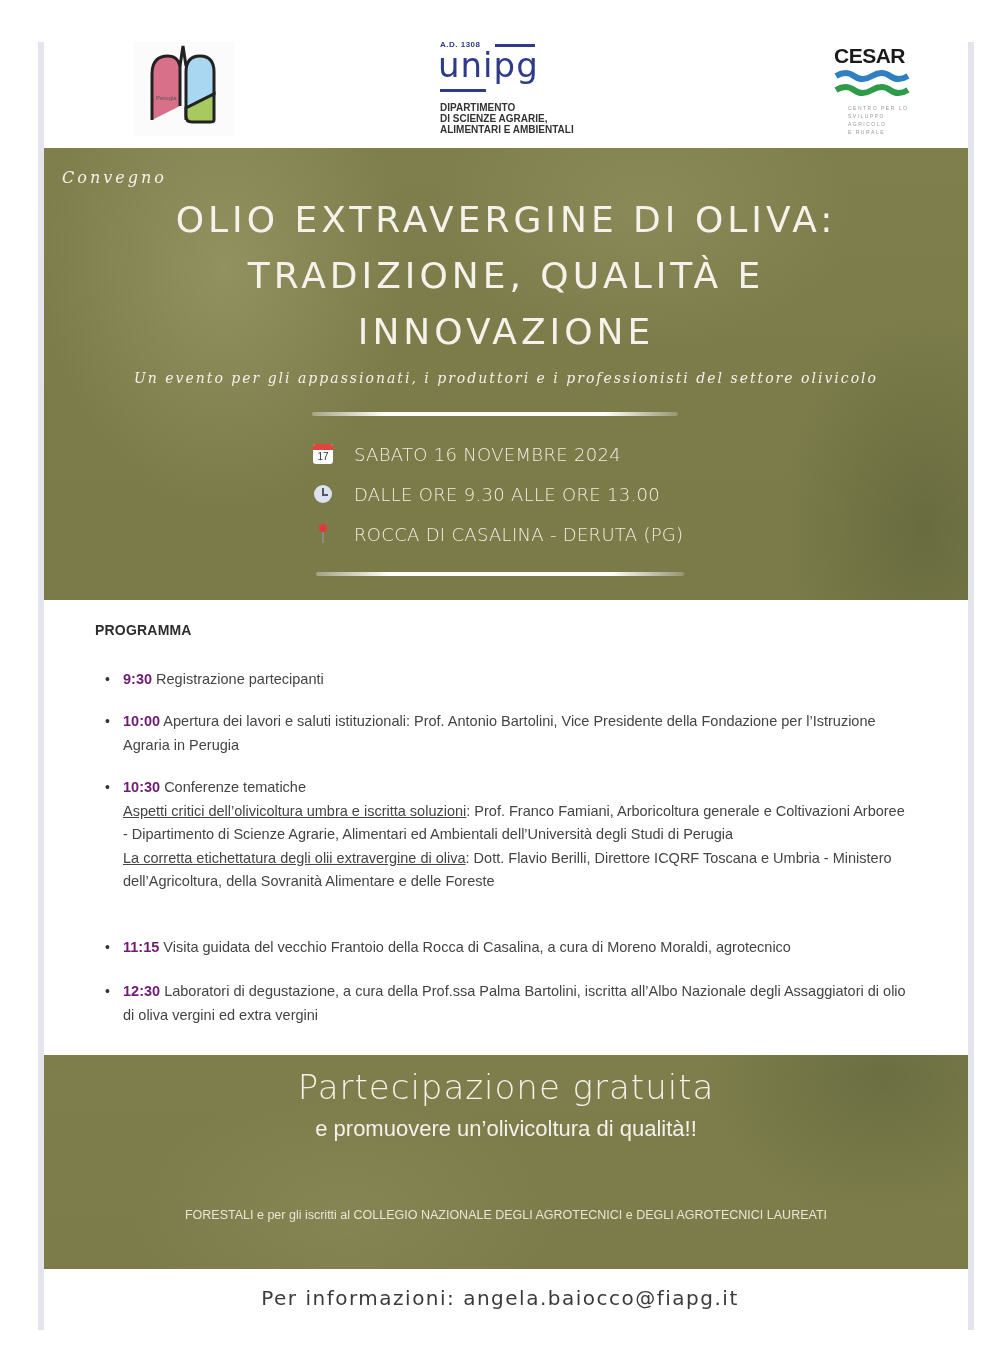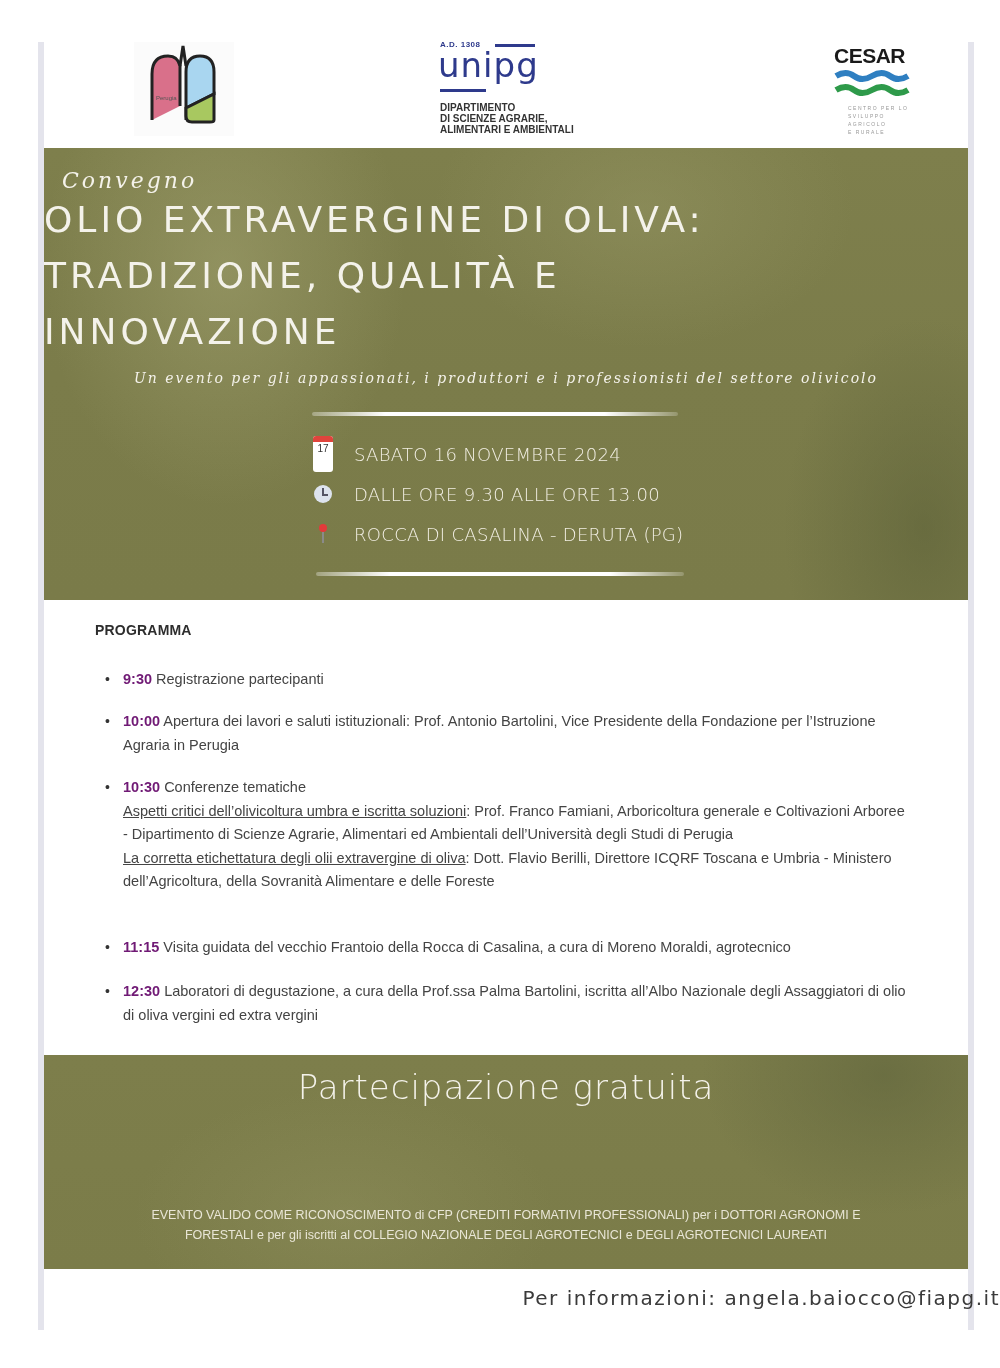--- a/index.html
+++ b/index.html
@@ -21,33 +21,33 @@
   .cesar-sub { font-size:5px; color:#999; line-height:8px; letter-spacing:1.5px; white-space:pre; margin-top:2px; margin-left:14px;}
 
   
   .hero { position:absolute; left:44px; top:148px; width:924px; height:452px;
     background:
       radial-gradient(ellipse 260px 340px at 180px 120px, rgba(170,170,120,0.45), transparent 70%),
       radial-gradient(ellipse 200px 300px at 880px 380px, rgba(90,95,55,0.55), transparent 70%),
       radial-gradient(ellipse 300px 200px at 600px 60px, rgba(160,160,110,0.35), transparent 70%),
       linear-gradient(180deg, #7e7f4c 0%, #7b7c4a 50%, #7a7b49 100%);
     color:#f4f2ea; overflow:hidden; }
-  .convegno { position:absolute; left:18px; top:20px; font-size:22px; letter-spacing:3px; font-family:"DejaVu Serif", serif; font-style:italic; }
-  .title { position:absolute; left:0; top:44px; width:924px; font-size:36px; line-height:56px; letter-spacing:4px; font-family:"DejaVu Sans", sans-serif; font-weight:normal; }
+  .convegno { position:absolute; left:18px; top:20px; font-size:16px; letter-spacing:3px; font-family:"DejaVu Serif", serif; font-style:italic; }
+  .title { position:absolute; left:0; top:44px; width:924px; text-align:center; font-size:36px; line-height:56px; letter-spacing:4px; font-family:"DejaVu Sans", sans-serif; font-weight:normal; }
   .subtitle { position:absolute; left:0; top:222px; width:924px; text-align:center; font-size:14px; letter-spacing:2px; font-family:"DejaVu Serif", serif; font-style:italic; }
   .brush { position:absolute; height:4px; background:linear-gradient(90deg, rgba(255,255,255,0.3), #fff 20%, #fff 80%, rgba(255,255,255,0.2)); border-radius:2px; }
   .brush1 { left:268px; top:264px; width:366px; }
   .brush2 { left:272px; top:424px; width:368px; }
   .info-row { position:absolute; left:268px; height:28px; display:flex; align-items:center; }
   .info-row .ico { width:22px; height:22px; margin-right:20px; display:flex; align-items:center; justify-content:center; }
   .info-row .txt { font-size:18px; letter-spacing:0.3px; color:#f2efe4; font-family:"DejaVu Sans", sans-serif; font-weight:300; }
   .row-date { top:292px; }
   .row-time { top:332px; }
   .row-place { top:372px; }
-  .cal { width:20px; height:36px; background:#fff; border-radius:3px; position:relative; overflow:hidden; }
+  .cal { width:20px; height:20px; background:#fff; border-radius:3px; position:relative; overflow:hidden; }
   .cal .top { position:absolute; left:0; top:0; width:20px; height:6px; background:#e0443c; }
   .cal .num { position:absolute; left:0; top:6px; width:20px; text-align:center; font-size:10px; color:#333; line-height:13px; }
   .clock { width:18px; height:18px; border-radius:50%; background:#dde3ee; position:relative; }
   .clock::before { content:""; position:absolute; left:8px; top:3px; width:2px; height:7px; background:#556; }
   .clock::after { content:""; position:absolute; left:8px; top:9px; width:6px; height:2px; background:#556; }
   .pin { width:10px; height:20px; position:relative; }
   .pin::before { content:""; position:absolute; left:1px; top:0; width:8px; height:8px; border-radius:50%; background:#e23a3a; }
   .pin::after { content:""; position:absolute; left:4px; top:8px; width:2px; height:11px; background:#8a8a8a; }
 
   
@@ -64,21 +64,21 @@
   .band { position:absolute; left:44px; top:1055px; width:924px; height:214px;
     background:
       radial-gradient(ellipse 260px 200px at 840px 20px, rgba(95,100,60,0.6), transparent 70%),
       radial-gradient(ellipse 300px 180px at 300px 160px, rgba(150,150,100,0.35), transparent 70%),
       linear-gradient(180deg, #7d7e4b, #7b7c49);
     color:#f4f2ea; text-align:center; }
   .band .free { position:absolute; top:12px; left:0; width:924px; font-size:34px; letter-spacing:1px; font-family:"DejaVu Sans", sans-serif; font-weight:300; }
   .band .join { position:absolute; top:60px; left:0; width:924px; font-size:22px; line-height:28px; font-family:"Liberation Sans", sans-serif; }
   .band .cfp { position:absolute; top:150px; left:0; width:924px; font-size:12.5px; line-height:20px; color:#e9e6d6; font-family:"Liberation Sans", sans-serif; }
 
-  .contact { position:absolute; left:0; top:1286px; width:1000px; text-align:right; font-size:20px; color:#3a3a3a; letter-spacing:1.5px; font-family:"DejaVu Sans", sans-serif; }
+  .contact { position:absolute; left:0; top:1286px; width:1000px; text-align:center; font-size:20px; color:#3a3a3a; letter-spacing:1.5px; font-family:"DejaVu Sans", sans-serif; }
 </style>
 </head>
 <body>
 
 <div class="page-edge-left"></div>
 <div class="page-edge-right"></div>
 <div class="sheet"></div>
 
 <div class="logo-fiapg">
   <svg width="100" height="94" viewBox="0 0 100 94">
@@ -170,20 +170,20 @@
     <li class="it5">
       <b>12:30</b>
       <span>Laboratori di degustazione, a cura della Prof.ssa Palma Bartolini, iscritta all’Albo Nazionale degli Assaggiatori di olio di oliva vergini ed extra vergini</span>
     </li>
   </ul>
 </section>
 
 <section class="band">
   <div class="free">Partecipazione gratuita</div>
   <div class="join">
+    <div>e promuovere un’olivicoltura di qualità!!</div>
   </div>
   <div class="cfp">
-    <div>EVENTO VALIDO COME RICONOSCIMENTO di CFP (CREDITI FORMATIVI PROFESSIONALI) per i DOTTORI AGRONOMI E</div>
     <div>FORESTALI e per gli iscritti al COLLEGIO NAZIONALE DEGLI AGROTECNICI e DEGLI AGROTECNICI LAUREATI</div>
   </div>
 </section>
 
 <div class="contact">Per informazioni: angela.baiocco@fiapg.it</div>
 
 </body></html>

